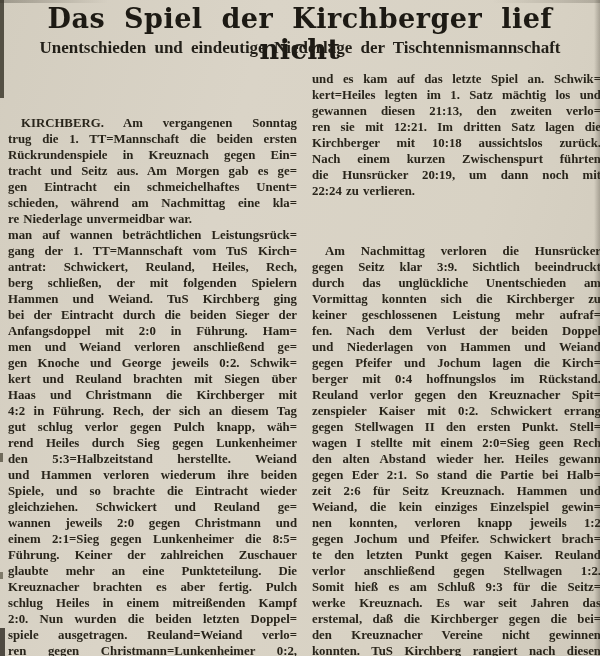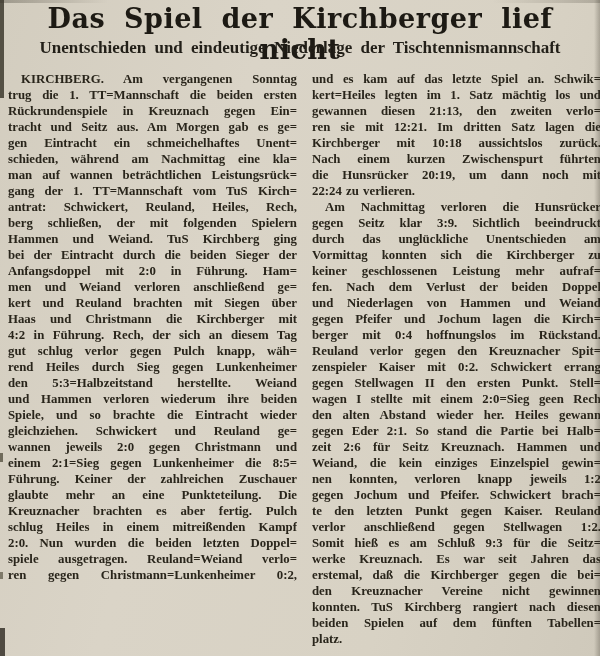--- a/index.html
+++ b/index.html
@@ -44,21 +44,21 @@
     height: 16px;
     overflow: hidden;
     text-align: justify;
     text-align-last: justify;
     color: #29251b;
     word-spacing: 1px;
     hyphens: none;
     white-space: normal;
   }
   .pline.endline { text-align-last: left; }
-  .pline.indent { text-indent: 13px; }
+  .pline.indent { text-indent: 13px; margin-top: 44px; }
 
   
   .edge-left-top { position: absolute; left: 0; top: 0; width: 4px; height: 98px; background: #3d392e; opacity: .85; }
   .edge-left-dot1 { position: absolute; left: 0; top: 453px; width: 3px; height: 9px; background: #45402f; opacity: .7; }
   .edge-left-dot2 { position: absolute; left: 0; top: 572px; width: 3px; height: 7px; background: #45402f; opacity: .6; }
   .edge-left-bottom { position: absolute; left: 0; bottom: 0; width: 5px; height: 28px; background: #37332a; opacity: .85; }
   .edge-right { position: absolute; right: 0; top: 0; width: 6px; height: 100%;
     background: linear-gradient(to left, rgba(58,53,42,.30), rgba(58,53,42,0)); }
   .edge-top { position: absolute; left: 0; top: 0; width: 100%; height: 3px;
     background: linear-gradient(to right, rgba(58,53,42,.35), rgba(58,53,42,0) 18%, rgba(58,53,42,0) 82%, rgba(58,53,42,.25)); }
@@ -73,28 +73,30 @@
   <div class="subheadline">Unentschieden und eindeutige Niederlage der Tischtennismannschaft</div>
 
   <div class="columns">
     <div class="col">
         <div class="pline indent">KIRCHBERG. Am vergangenen Sonntag</div>
         <div class="pline">trug die 1. TT=Mannschaft die beiden ersten</div>
         <div class="pline">Rückrundenspiele in Kreuznach gegen Ein=</div>
         <div class="pline">tracht und Seitz aus. Am Morgen gab es ge=</div>
         <div class="pline">gen Eintracht ein schmeichelhaftes Unent=</div>
         <div class="pline">schieden, während am Nachmittag eine kla=</div>
+        <div class="pline endline">re Niederlage unvermeidbar war.</div>
         <div class="pline">man auf wannen beträchtlichen Leistungsrück=</div>
         <div class="pline">gang der 1. TT=Mannschaft vom TuS Kirch=</div>
         <div class="pline">antrat: Schwickert, Reuland, Heiles, Rech,</div>
         <div class="pline">berg schließen, der mit folgenden Spielern</div>
         <div class="pline">Hammen und Weiand. TuS Kirchberg ging</div>
         <div class="pline">bei der Eintracht durch die beiden Sieger der</div>
         <div class="pline">Anfangsdoppel mit 2:0 in Führung. Ham=</div>
         <div class="pline">men und Weiand verloren anschließend ge=</div>
+        <div class="pline">gen Knoche und George jeweils 0:2. Schwik=</div>
         <div class="pline">kert und Reuland brachten mit Siegen über</div>
         <div class="pline">Haas und Christmann die Kirchberger mit</div>
         <div class="pline">4:2 in Führung. Rech, der sich an diesem Tag</div>
         <div class="pline">gut schlug verlor gegen Pulch knapp, wäh=</div>
         <div class="pline">rend Heiles durch Sieg gegen Lunkenheimer</div>
         <div class="pline">den 5:3=Halbzeitstand herstellte. Weiand</div>
         <div class="pline">und Hammen verloren wiederum ihre beiden</div>
         <div class="pline">Spiele, und so brachte die Eintracht wieder</div>
         <div class="pline">gleichziehen. Schwickert und Reuland ge=</div>
         <div class="pline">wannen jeweils 2:0 gegen Christmann und</div>

